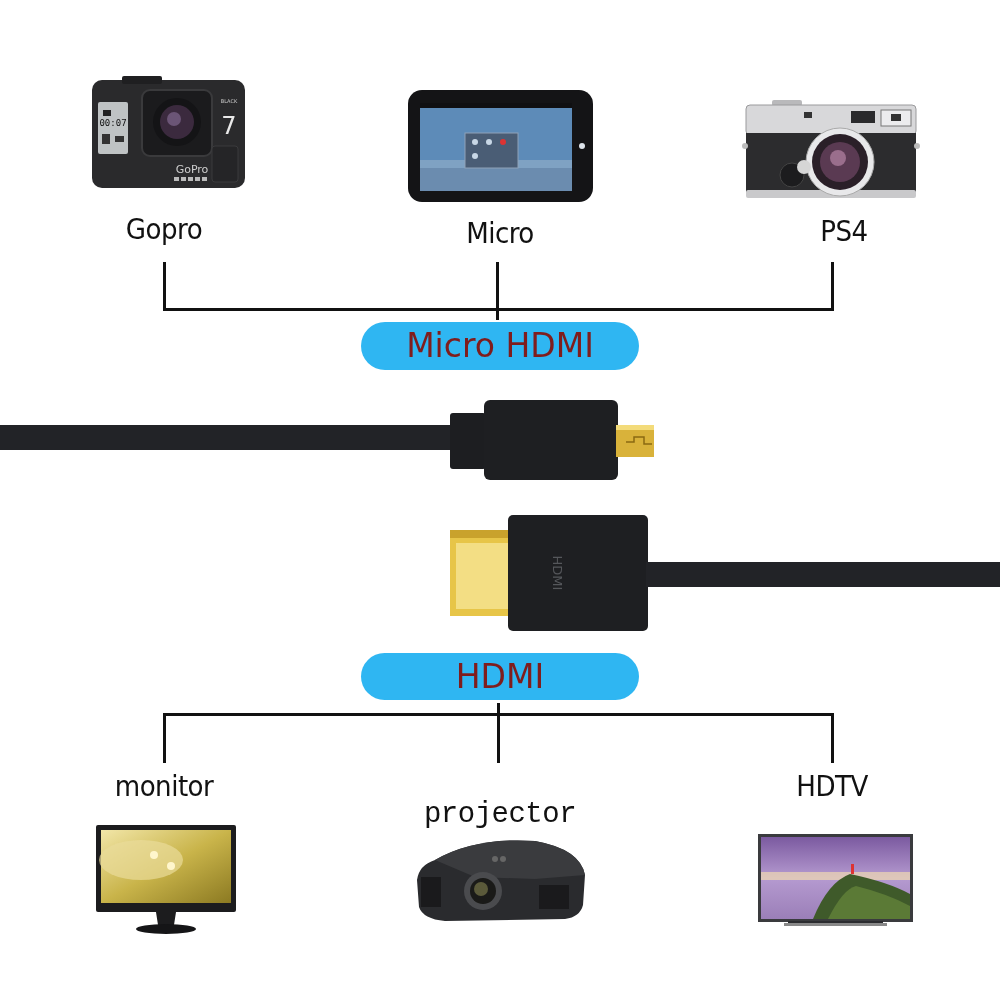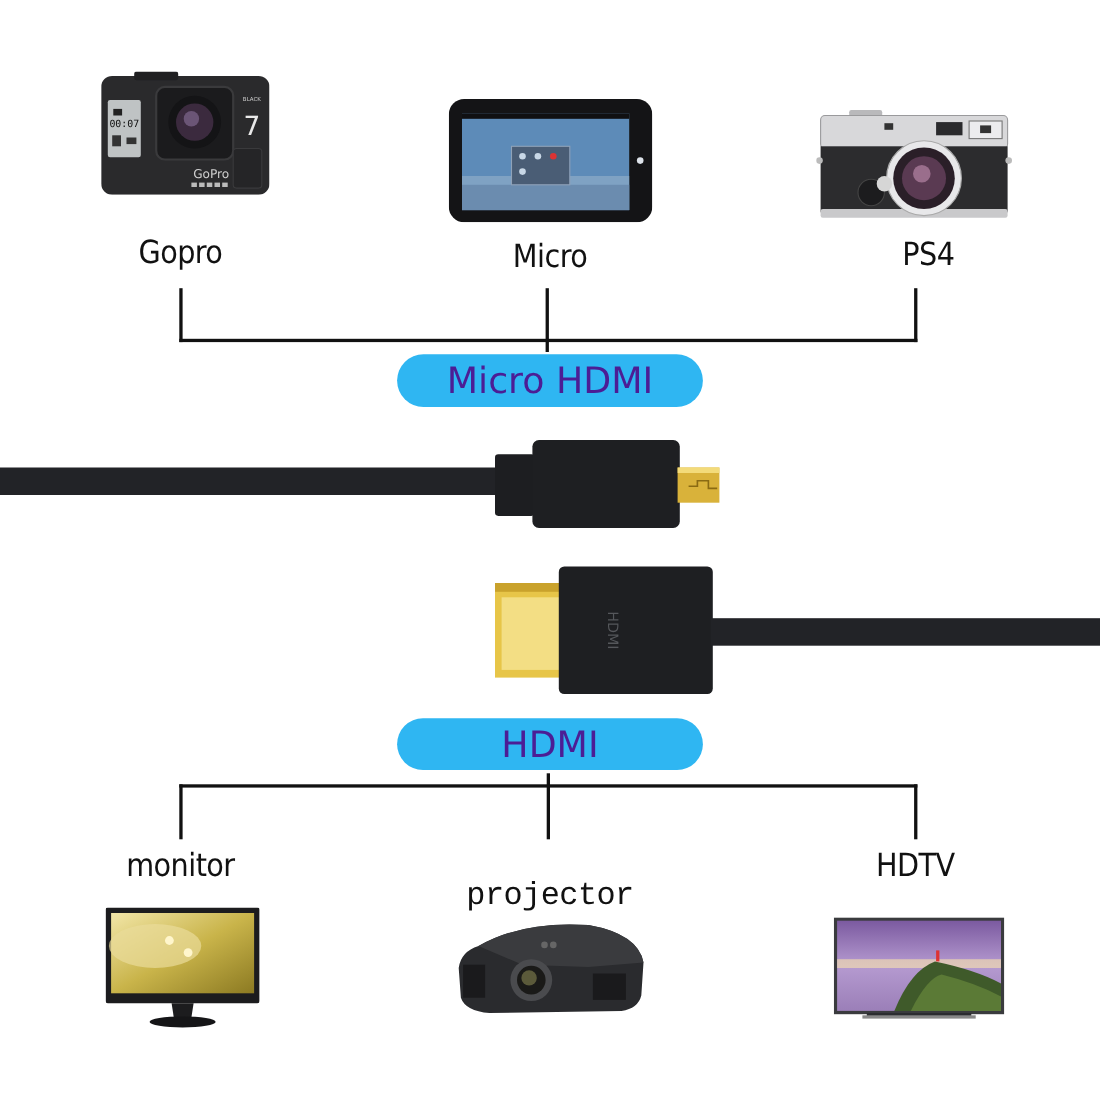--- a/index.html
+++ b/index.html
@@ -1,26 +1,26 @@
 <!DOCTYPE html>
 <html><head>
 <meta charset="utf-8">
 <style>
   html, body { margin:0; padding:0; }
   body { width:1000px; height:1000px; background:#ffffff; position:relative; overflow:hidden; font-family:"Liberation Sans", sans-serif; }
   .abs { position:absolute; }
   .label { position:absolute; font-family:"DejaVu Sans", sans-serif; font-size:29px; color:#111; transform:translateX(-50%); white-space:nowrap; letter-spacing:-0.5px; font-stretch:condensed; }
   .line { position:absolute; background:#111; }
-  .pill { position:absolute; left:361px; width:278px; border-radius:24px; color:#4c1d95; font-family:"DejaVu Sans", sans-serif; text-align:center; }
+  .pill { position:absolute; left:361px; width:278px; border-radius:24px; color:#7f1d1d; font-family:"DejaVu Sans", sans-serif; text-align:center; }
   .cable { position:absolute; background:#222327; }
 </style>
 </head>
 <body>
 
-<div class="abs" style="left:92px;top:65px;width:153px;height:112px;">
+<div class="abs" style="left:92px;top:76px;width:153px;height:112px;">
   <svg width="153" height="112" viewBox="0 0 153 112">
     <rect x="0" y="4" width="153" height="108" rx="10" fill="#2a2a2c"></rect>
     <rect x="30" y="0" width="40" height="8" rx="2" fill="#1f1f21"></rect>
     <rect x="6" y="26" width="30" height="52" rx="2" fill="#bfc3c4"></rect>
     <text x="21" y="50" font-size="9" font-family="DejaVu Sans Mono, monospace" fill="#111" text-anchor="middle">00:07</text>
     <rect x="11" y="34" width="8" height="6" fill="#222"></rect>
     <rect x="10" y="58" width="8" height="10" fill="#333"></rect>
     <rect x="23" y="60" width="9" height="6" fill="#333"></rect>
     <rect x="50" y="14" width="70" height="66" rx="8" fill="#1b1b1d" stroke="#3a3a3c" stroke-width="2"></rect>
     <circle cx="85" cy="46" r="24" fill="#141416"></circle>

